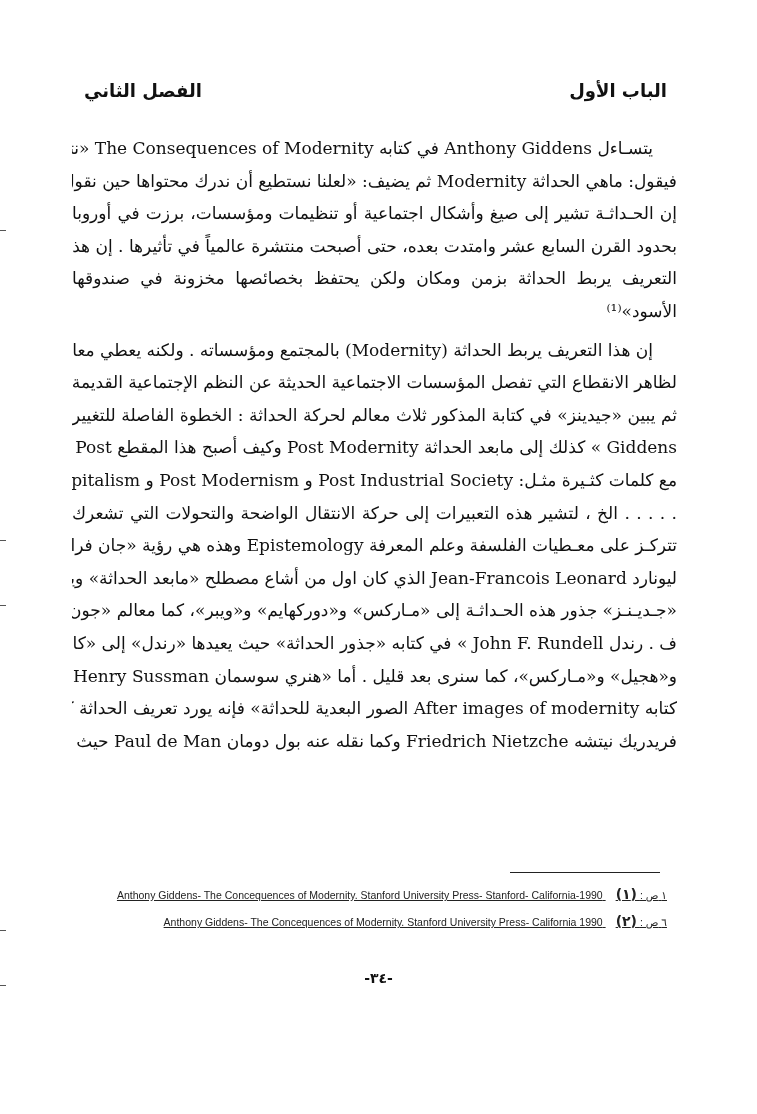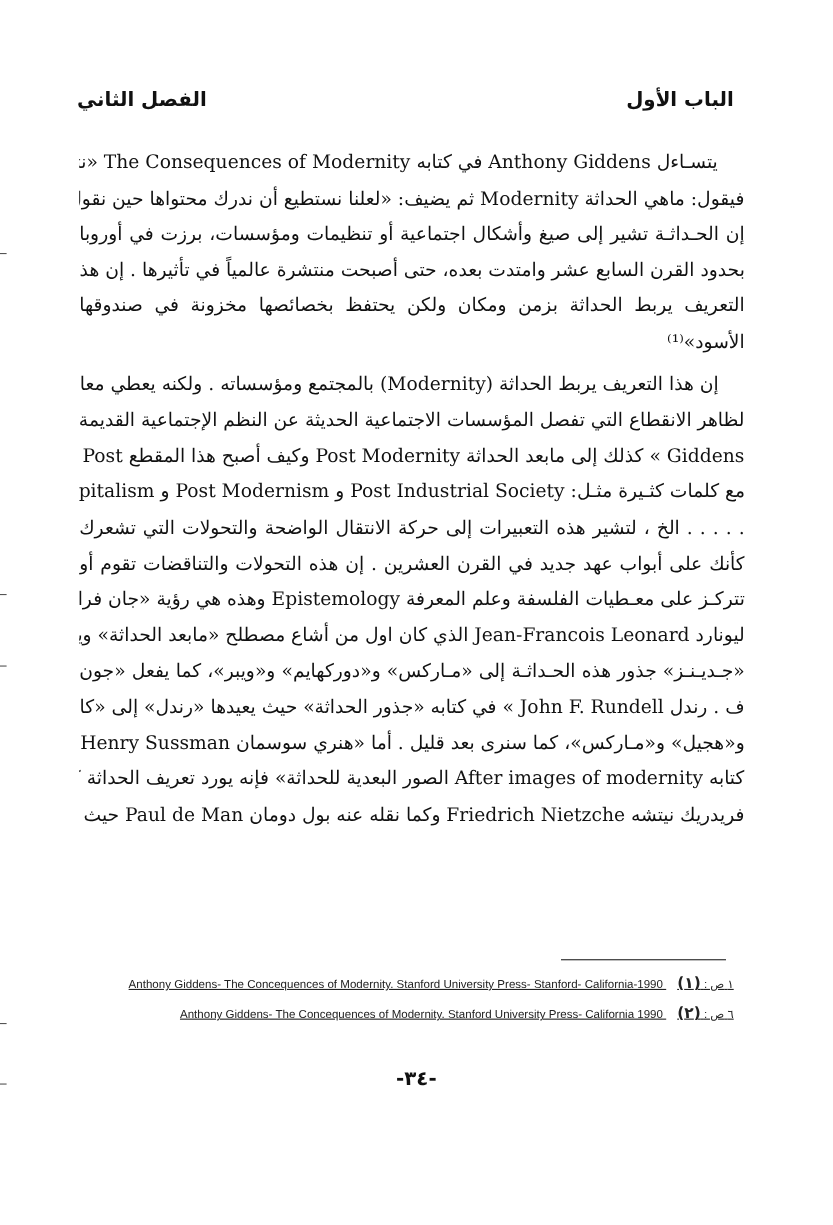--- a/index.html
+++ b/index.html
@@ -1,36 +1,36 @@
 <!DOCTYPE html>
 <html><head>
 <meta charset="utf-8">
 <style>
   html, body { margin:0; padding:0; background:#ffffff; }
   body { width:757px; height:1114px; position:relative; overflow:hidden;
          font-family:"DejaVu Serif", serif; color:#111; }
   .hdr { position:absolute; top:80px; font-weight:bold; font-size:18px; direction:rtl;
-         font-family:"DejaVu Sans", sans-serif; }
+         font-family:"DejaVu Sans", sans-serif;margin-left:14px; }
   .hdr-right { right:90px;text-align:right; }
   .hdr-left { left:70px; }
   .body-text { position:absolute; left:72px; right:80px; top:132px; direction:rtl;
                text-align:justify; text-align-last:right; }
   .line { font-size:17px; line-height:32.6px; height:32.6px; white-space:nowrap;
           overflow:hidden; text-align:justify; text-align-last:justify; }
   .line.last { text-align-last:right; }
   .gap { height:6px; }
   .indent { padding-right:24px; }
   .rule { position:absolute; left:510px; width:150px; top:872px; border-top:1.5px solid #222; }
   .fn { position:absolute; right:90px; font-size:10.5px; direction:ltr; white-space:nowrap;
         font-family:"Liberation Sans", sans-serif; color:#222;text-decoration:underline; }
   .fn1 { top:886px; }
   .fn2 { top:913px; }
   .fn .num { font-family:"DejaVu Sans", sans-serif; font-size:14px; font-weight:bold; margin-left:10px; }
   .pg { position:absolute; top:970px; left:0; right:0; text-align:center; font-weight:bold;
-        font-size:18px; font-family:"DejaVu Sans", sans-serif; direction:rtl; }
+        font-size:14px; font-family:"DejaVu Sans", sans-serif; direction:rtl; }
   .mark { position:absolute; left:0; width:6px; border-top:1px solid #555; }
 </style>
 </head>
 <body>
 
 <div class="hdr hdr-right">الباب الأول</div>
 <div class="hdr hdr-left">الفصل الثاني</div>
 
 <div class="body-text">
   <div>
@@ -38,27 +38,27 @@
     <div class="line">فيقول: ماهي الحداثة Modernity ثم يضيف: «لعلنا نستطيع أن ندرك محتواها حين نقول</div>
     <div class="line">إن الحـداثـة تشير إلى صيغ وأشكال اجتماعية أو تنظيمات ومؤسسات، برزت في أوروبا</div>
     <div class="line">بحدود القرن السابع عشر وامتدت بعده، حتى أصبحت منتشرة عالمياً في تأثيرها . إن هذا</div>
     <div class="line">التعريف يربط الحداثة بزمن ومكان ولكن يحتفظ بخصائصها مخزونة في صندوقها</div>
     <div class="line last">الأسود»⁽¹⁾</div>
   </div>
   <div class="gap"></div>
   <div>
     <div class="line indent">إن هذا التعريف يربط الحداثة (Modernity) بالمجتمع ومؤسساته . ولكنه يعطي معالم</div>
     <div class="line">لظاهر الانقطاع التي تفصل المؤسسات الاجتماعية الحديثة عن النظم الإجتماعية القديمة .</div>
+    <div class="line">ثم يبين «جيدينز» في كتابة المذكور ثلاث معالم لحركة الحداثة : الخطوة الفاصلة للتغيير</div>
     <div class="line">Giddens » كذلك إلى مابعد الحداثة Post Modernity وكيف أصبح هذا المقطع Post مرتبطاً</div>
     <div class="line">مع كلمات كثـيرة مثـل: Post Industrial Society و Post Modernism و Post Capitalism</div>
     <div class="line">. . . . . الخ ، لتشير هذه التعبيرات إلى حركة الانتقال الواضحة والتحولات التي تشعرك</div>
-    <div class="line">كأنك على أبواب عهد جديد في القرن العشرين . إن هذه التحولات والتناقضات تقوم أو</div>
     <div class="line">تتركـز على معـطيات الفلسفة وعلم المعرفة Epistemology وهذه هي رؤية «جان فرانسوا</div>
     <div class="line">ليونارد Jean-Francois Leonard الذي كان اول من أشاع مصطلح «مابعد الحداثة» ويعيد</div>
-    <div class="line">«جـديـنـز» جذور هذه الحـداثـة إلى «مـاركس» و«دوركهايم» و«ويبر»، كما يفعل «جون</div>
+    <div class="line">«جـديـنـز» جذور هذه الحـداثـة إلى «مـاركس» و«دوركهايم» و«ويبر»، كما معالم «جون</div>
     <div class="line">ف . رندل John F. Rundell » في كتابه «جذور الحداثة» حيث يعيدها «رندل» إلى «كانت»</div>
     <div class="line">و«هجيل» و«مـاركس»، كما سنرى بعد قليل . أما «هنري سوسمان Henry Sussman » في</div>
     <div class="line">كتابه After images of modernity الصور البعدية للحداثة» فإنه يورد تعريف الحداثة كما يراها</div>
     <div class="line">فريدريك نيتشه Friedrich Nietzche وكما نقله عنه بول دومان Paul de Man حيث يقول : «إن</div>
   </div>
 </div>
 
 <div class="rule"></div>
 
 <div class="fn fn1">

